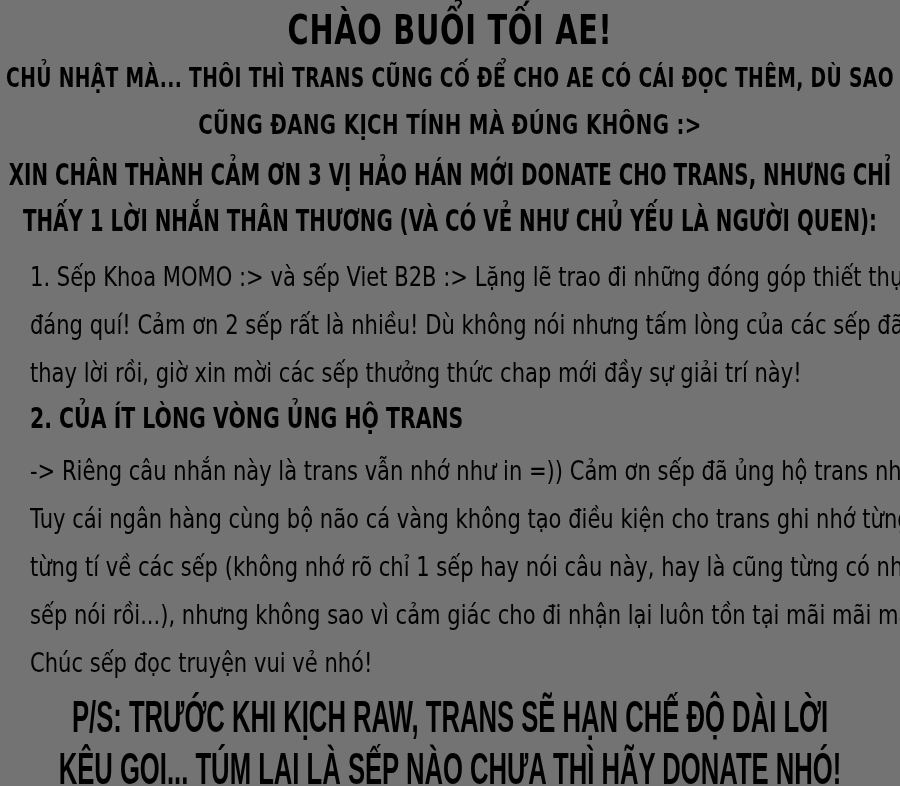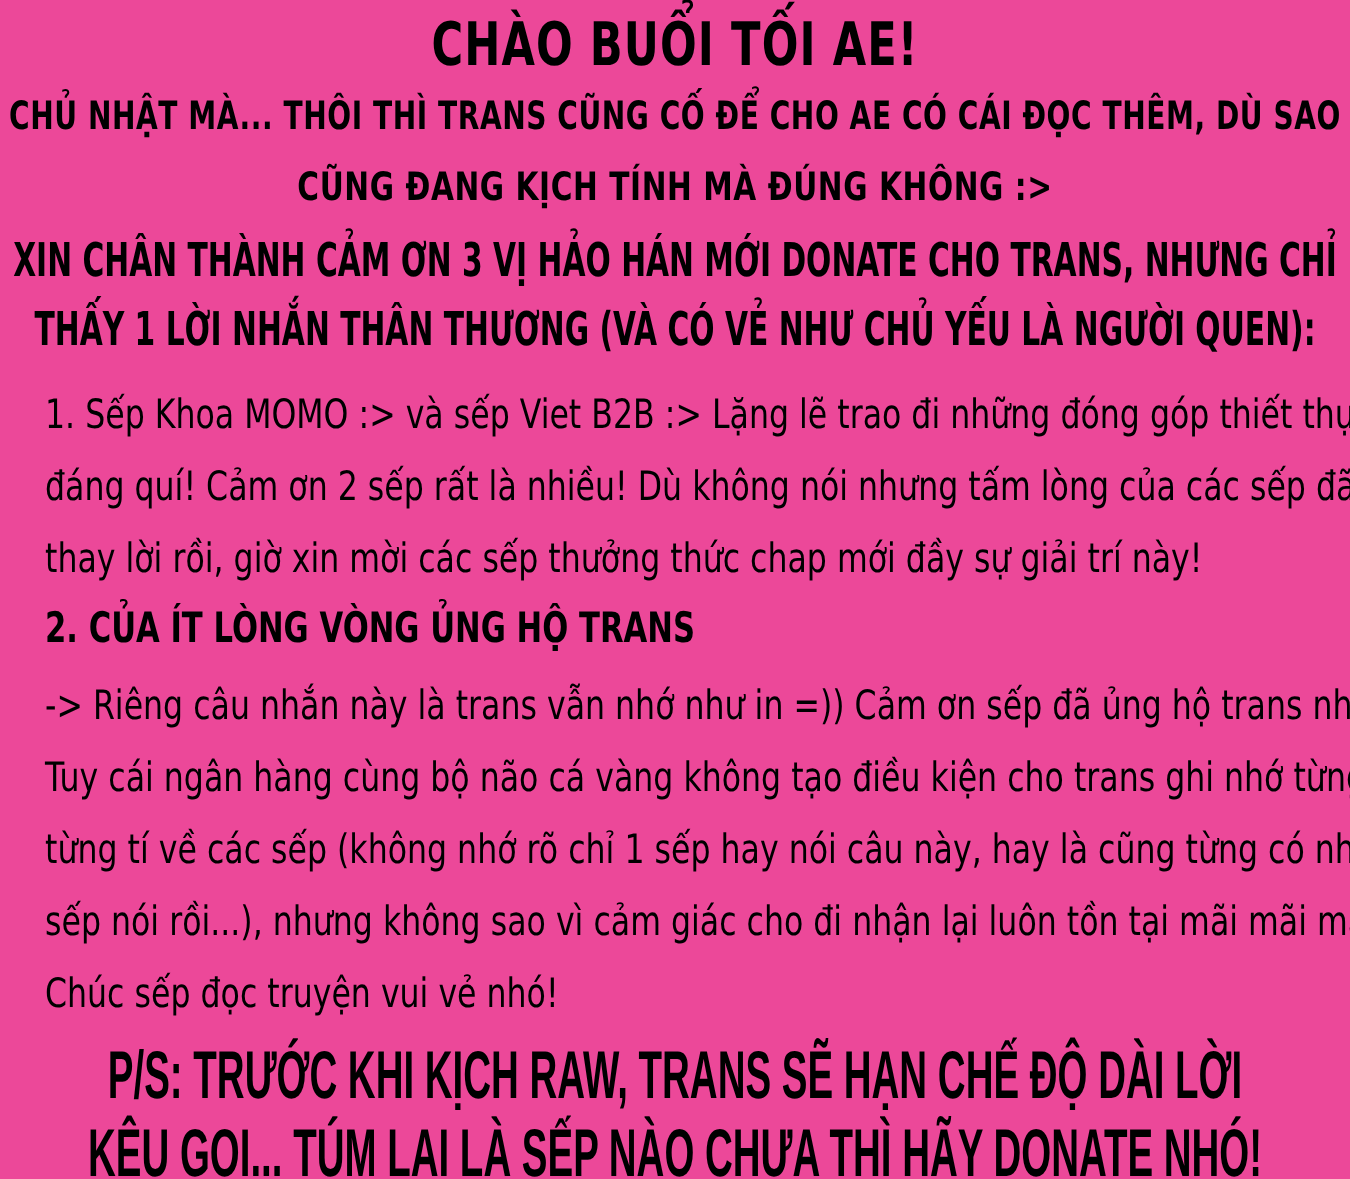--- a/index.html
+++ b/index.html
@@ -5,21 +5,21 @@
   html, body {
     margin: 0;
     padding: 0;
     background: #ffffff;
   }
   #page {
     position: relative;
     width: 900px;
     height: 786px;
     margin: 0 auto;
-    background: #ec4899;
+    background: #737373;
     overflow: hidden;
     font-family: "DejaVu Sans", sans-serif;
     color: #000000;
   }
   .line {
     position: absolute;
     white-space: nowrap;
     width: max-content;
     line-height: 1.2;
     color: #000000;

